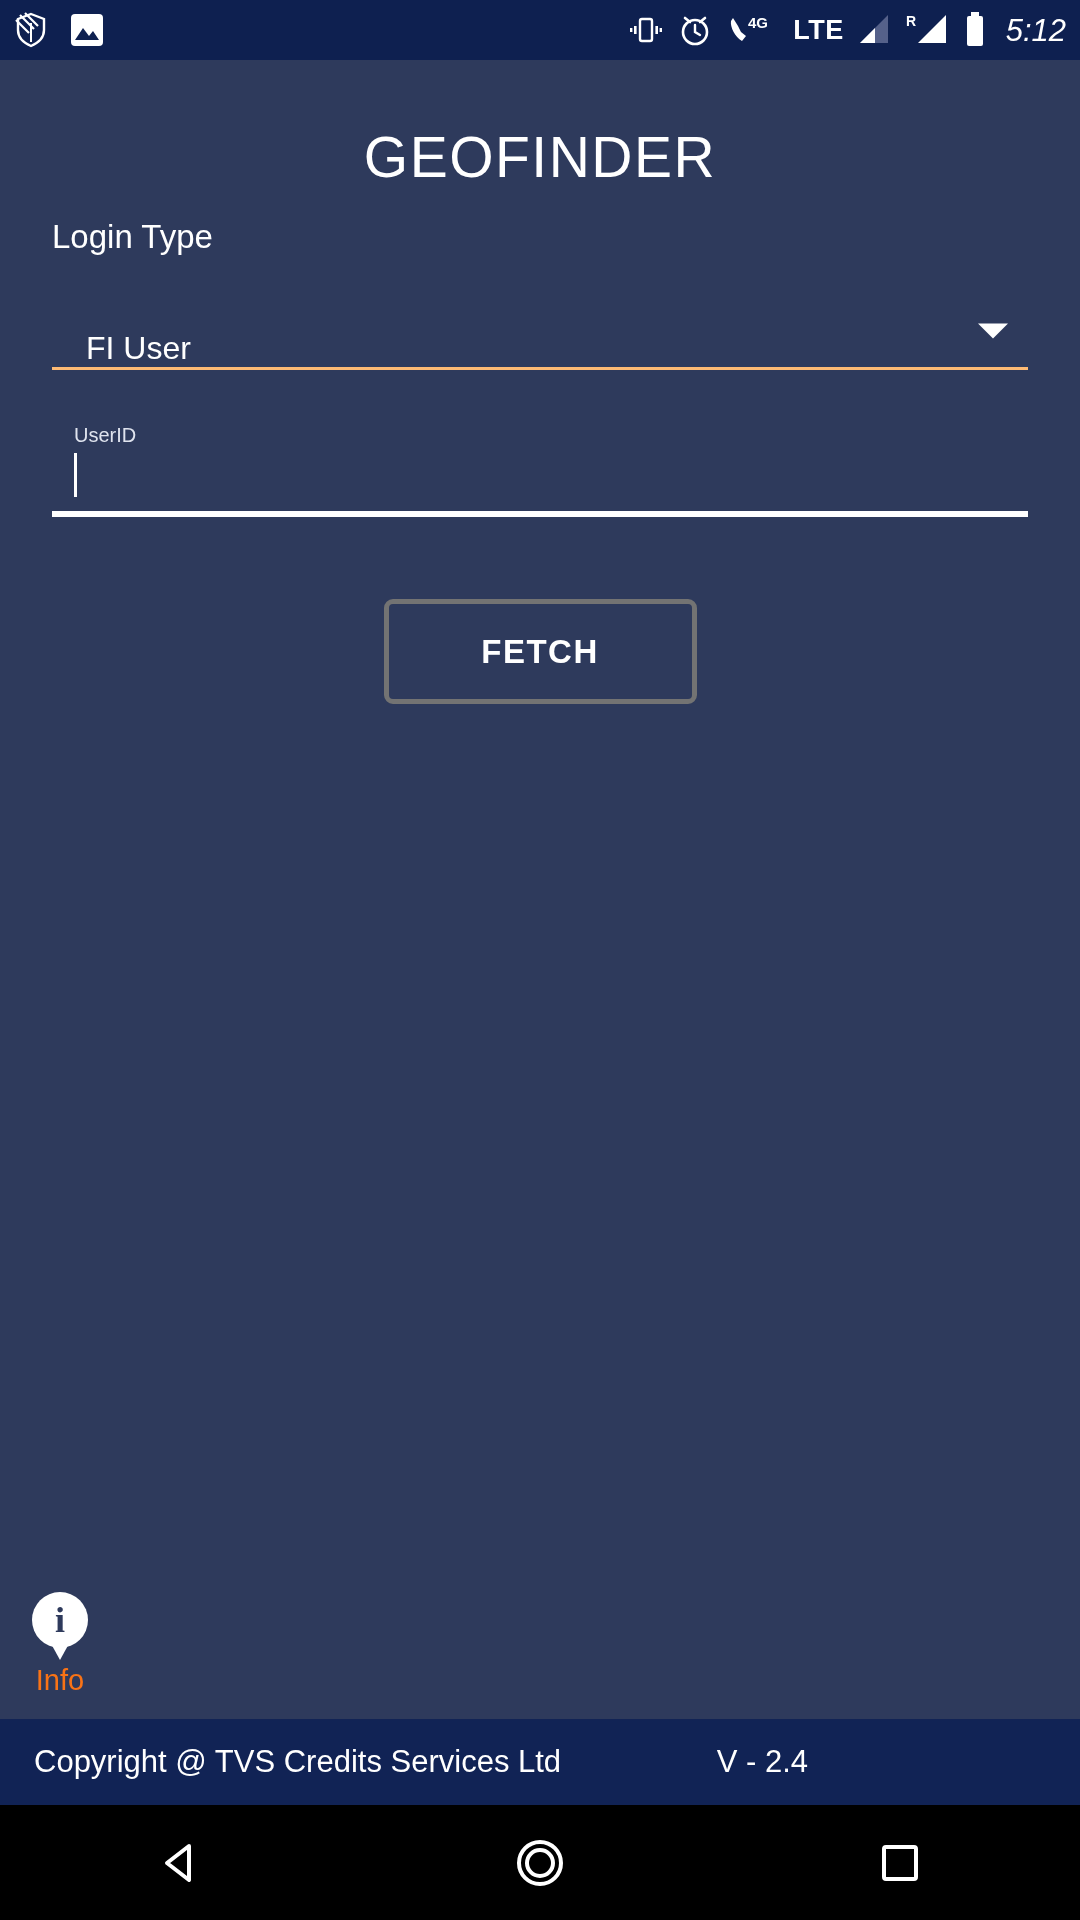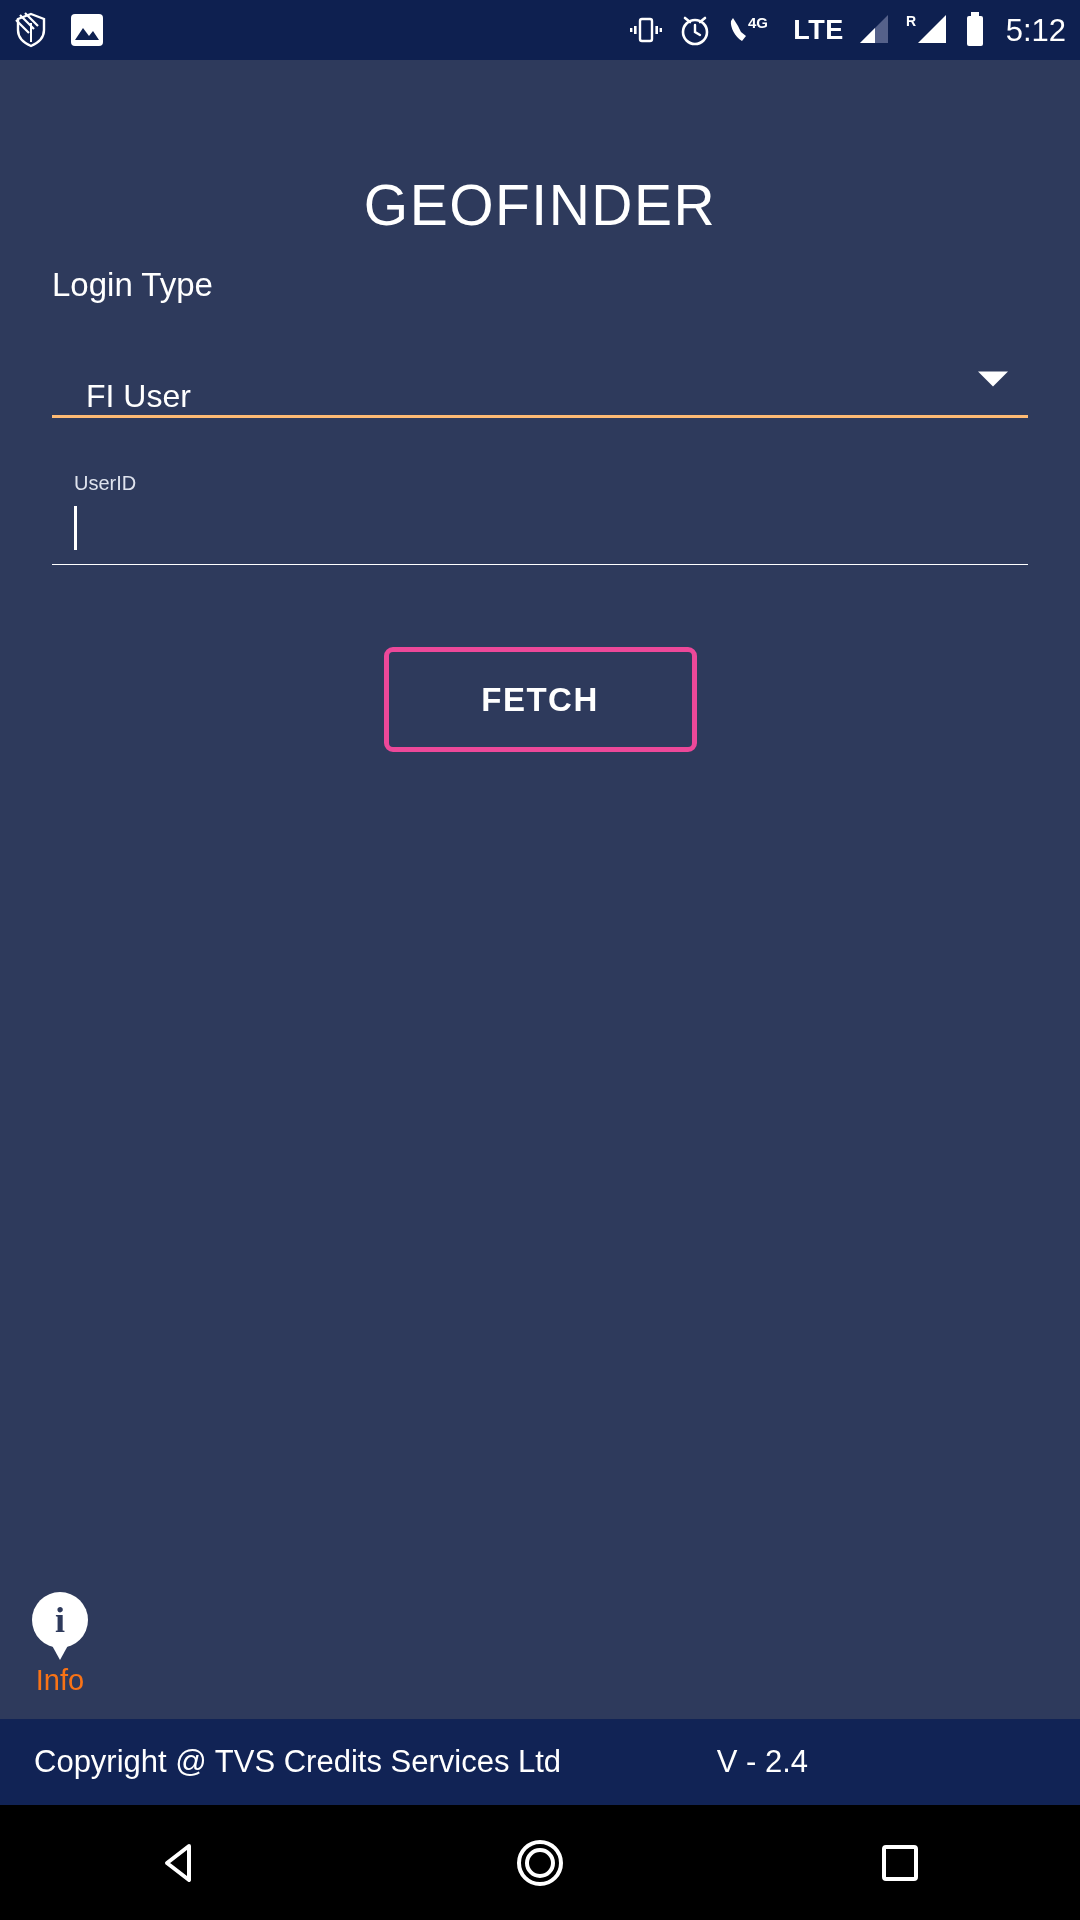--- a/index.html
+++ b/index.html
@@ -26,32 +26,32 @@
   }
   .status-left { display:flex; align-items:center; gap:22px; }
   .status-right { margin-left:auto; display:flex; align-items:center; gap:14px; }
   .sb-icon { display:flex; align-items:center; justify-content:center; }
   .sb-text {
     color:#ffffff; font-size:27px; font-weight:bold;
     letter-spacing:0.5px; line-height:1;
   }
   .sb-clock {
     color:#ffffff; font-size:31px; font-weight:500;
-    margin-left:6px; line-height:1;
+    margin-left:6px; line-height:1;font-style:italic;
   }
 
   
   .content {
     flex:1;
     position:relative;
     display:flex; flex-direction:column;
     padding:0 52px;
   }
   .app-title {
-    margin-top:112px;
+    margin-top:64px;
     text-align:center;
     color:#ffffff;
     font-size:57px;
     font-weight:400;
     letter-spacing:1.5px;
   }
   .field-label {
     margin-top:28px;
     color:#ffffff;
     font-size:33px;
@@ -80,21 +80,21 @@
     border-left:15px solid transparent;
     border-right:15px solid transparent;
     border-top:15px solid #ffffff;
   }
 
   
   .text-field {
     margin-top:54px;
     position:relative;
     padding-left:22px;
-    border-bottom:1px solid #ffffff;
+    border-bottom:6px solid #ffffff;
     height:93px;
   }
   .float-label {
     color:#dfe3ee;
     font-size:20px;
     position:absolute;
     top:0; left:22px;
   }
   .field-input {
     position:absolute;
@@ -110,21 +110,21 @@
     color:#ffffff; font-size:32px;
   }
 
   
   .fetch-wrap {
     margin-top:82px;
     display:flex; justify-content:center;
   }
   .fetch-button {
     width:313px; height:105px;
-    border:5px solid #ec4899;
+    border:5px solid #737373;
     border-radius:9px;
     background:transparent;
     color:#ffffff;
     font-family:"Liberation Sans", sans-serif;
     font-size:33px;
     font-weight:bold;
     letter-spacing:1.5px;
     cursor:pointer;
   }
 

